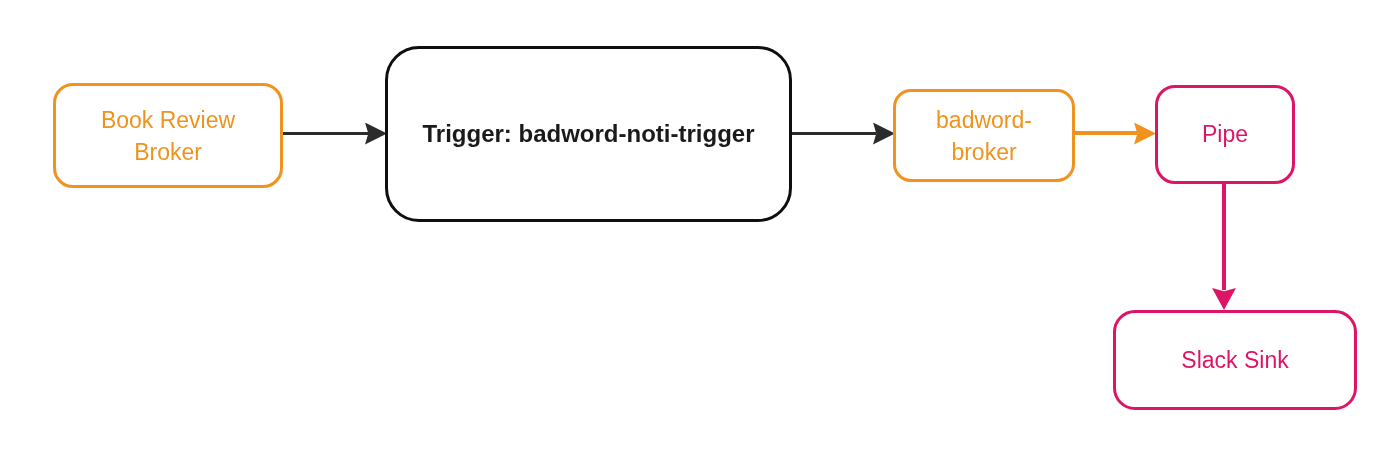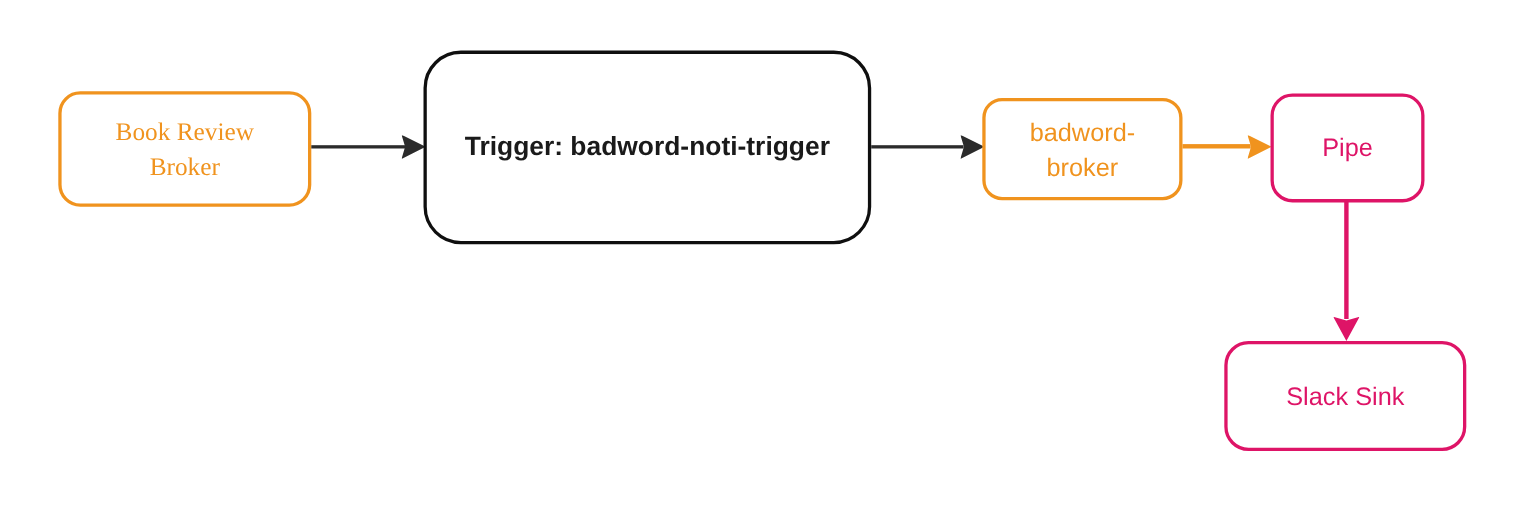--- a/index.html
+++ b/index.html
@@ -37,41 +37,40 @@
   }
   .node-black{
     border:3px solid #0F0F0F;
     color:var(--ink);
   }
   #node-book-review-broker{
     left:53px; top:83px; width:230px; height:105px;
     border-radius:20px;
     font-size:23px; line-height:32px;
     padding:0 18px;
-    font-family:Liberation Serif, serif;
   }
   #node-trigger{
     left:385px; top:46px; width:407px; height:176px;
     border-radius:34px;
     flex-direction:column;
     font-size:24px; line-height:34px;
   }
   #node-badword-broker{
     left:893px; top:89px; width:182px; height:93px;
     border-radius:18px;
     font-size:23px; line-height:32px;
     padding:0 34px;
   }
   #node-pipe{
     left:1155px; top:85px; width:140px; height:99px;
     border-radius:20px;
     font-size:23px;
   }
   #node-slack-sink{
-    left:1113px; top:310px; width:220px; height:100px;
+    left:1113px; top:310px; width:244px; height:100px;
     border-radius:22px;
     font-size:23px;
   }
   .tline{white-space:nowrap;}
   .tline b{font-weight:bold;}
   .edge-line{position:absolute;}
   .edge-line.h{height:3px; top:131.5px;}
   .edge-line.v{width:4px;}
   .edge-head{position:absolute; width:22px; height:22px; top:122.5px;}
   .edge-head.right{clip-path:polygon(0 0,100% 50%,0 100%,15% 50%);}

